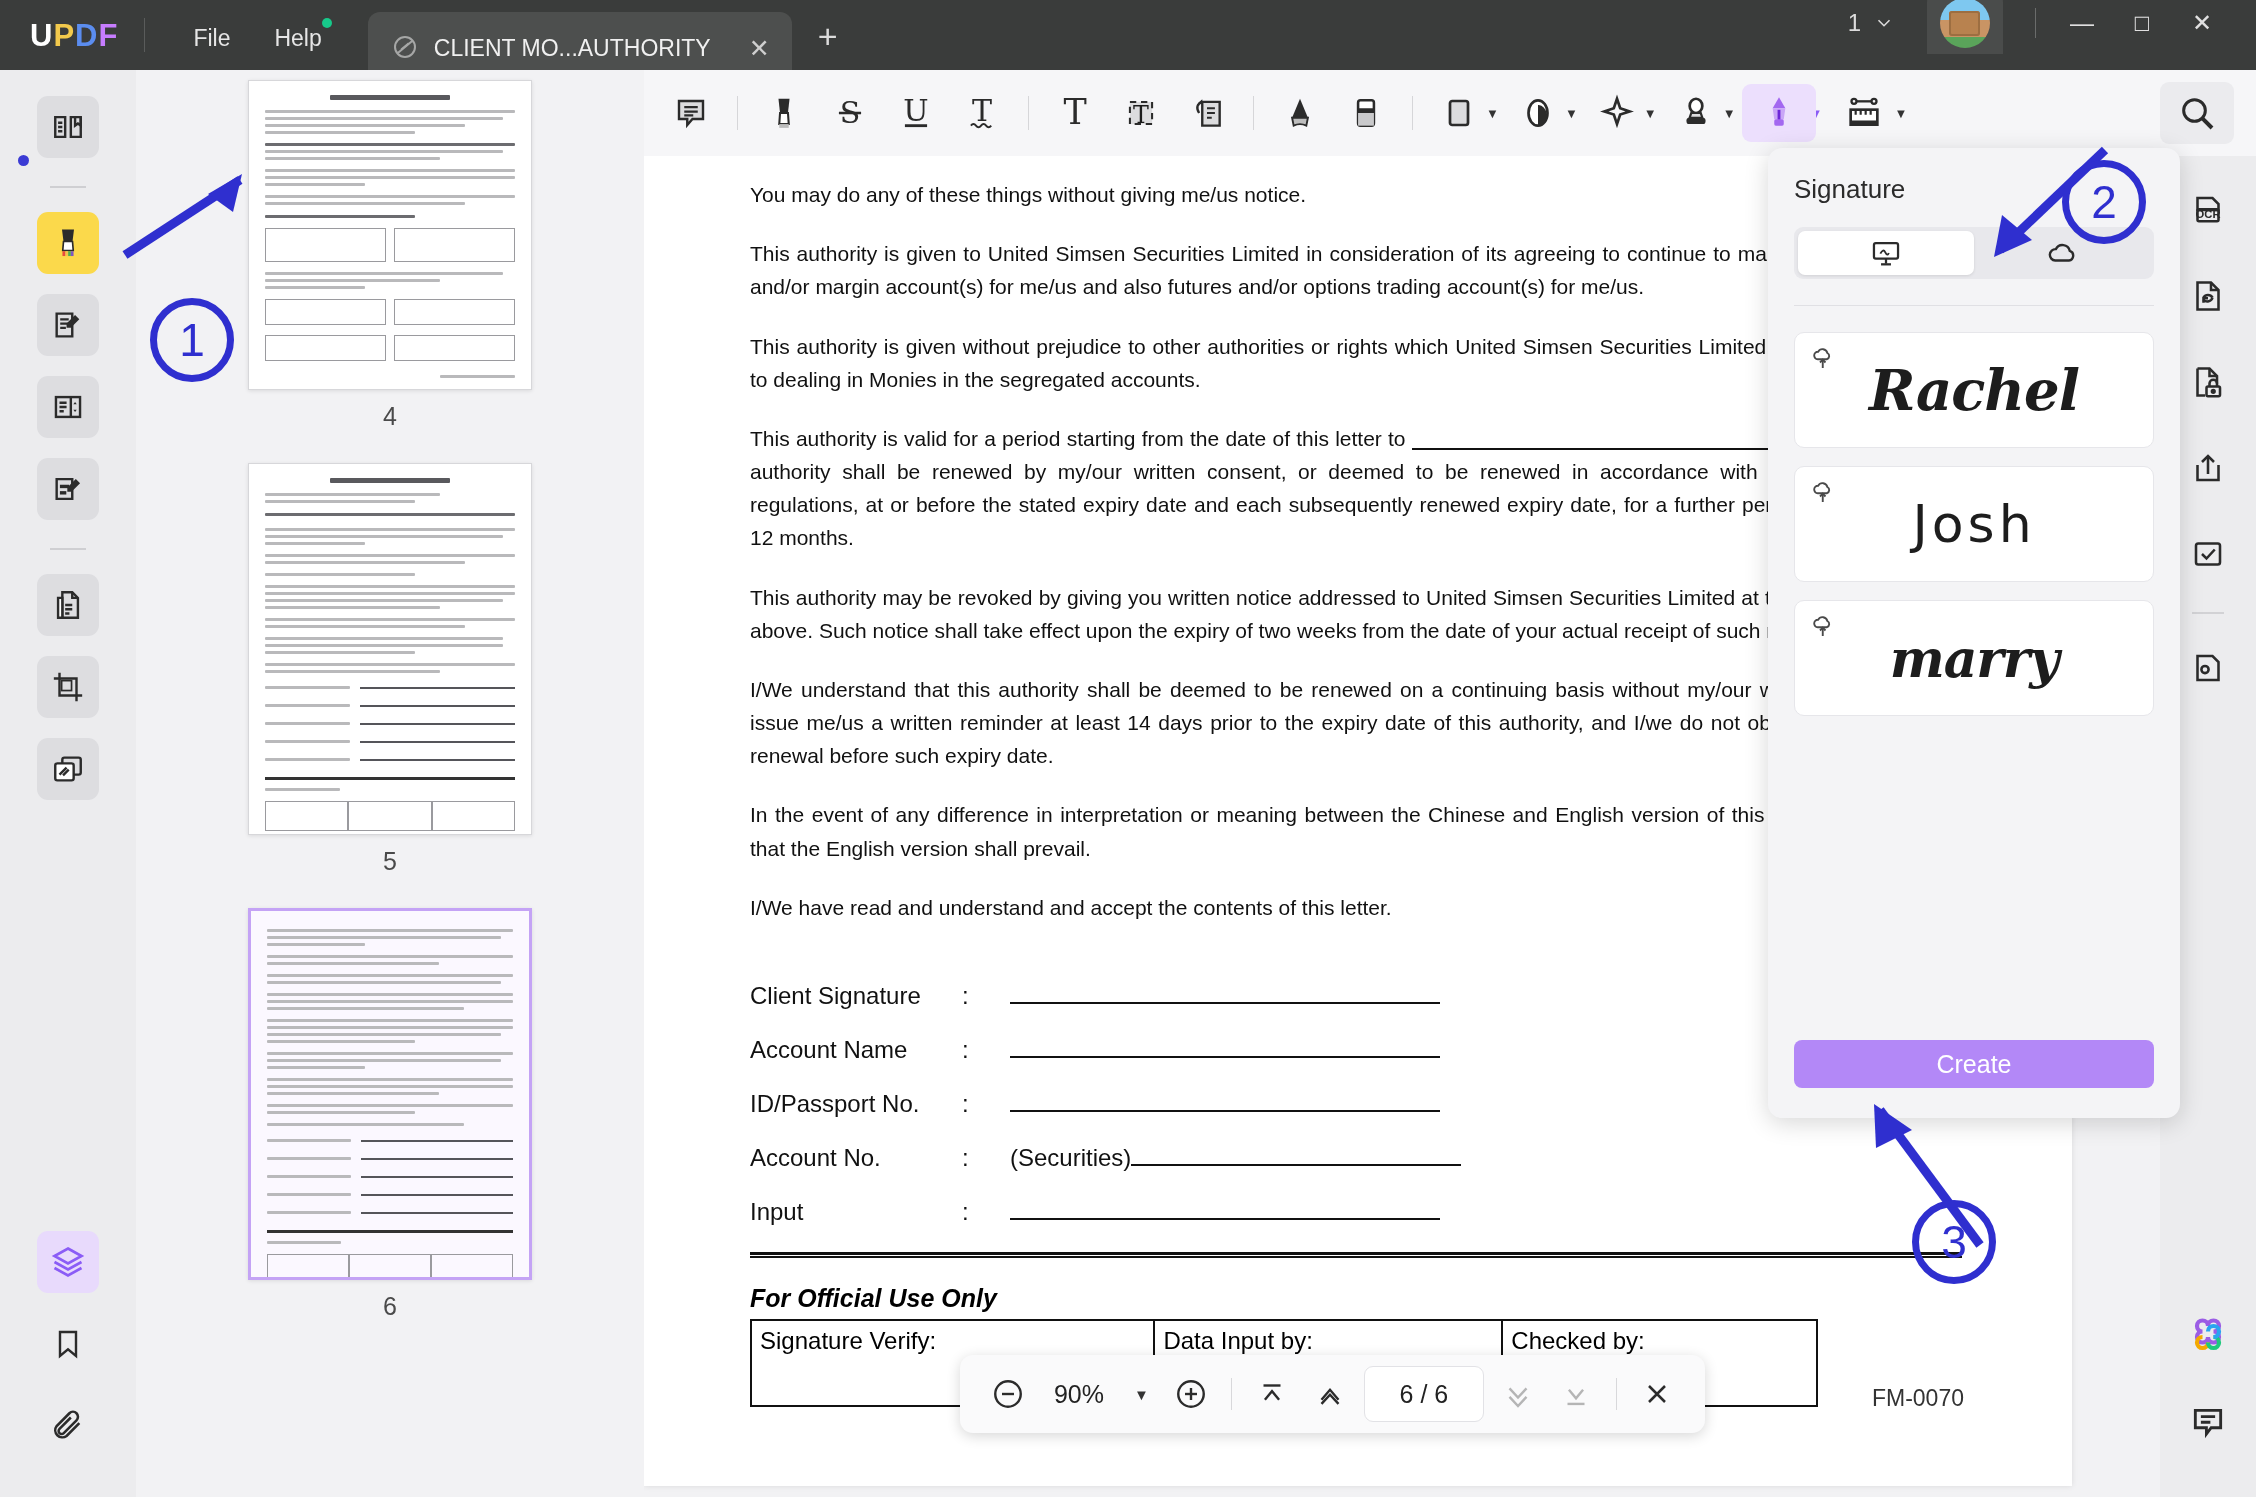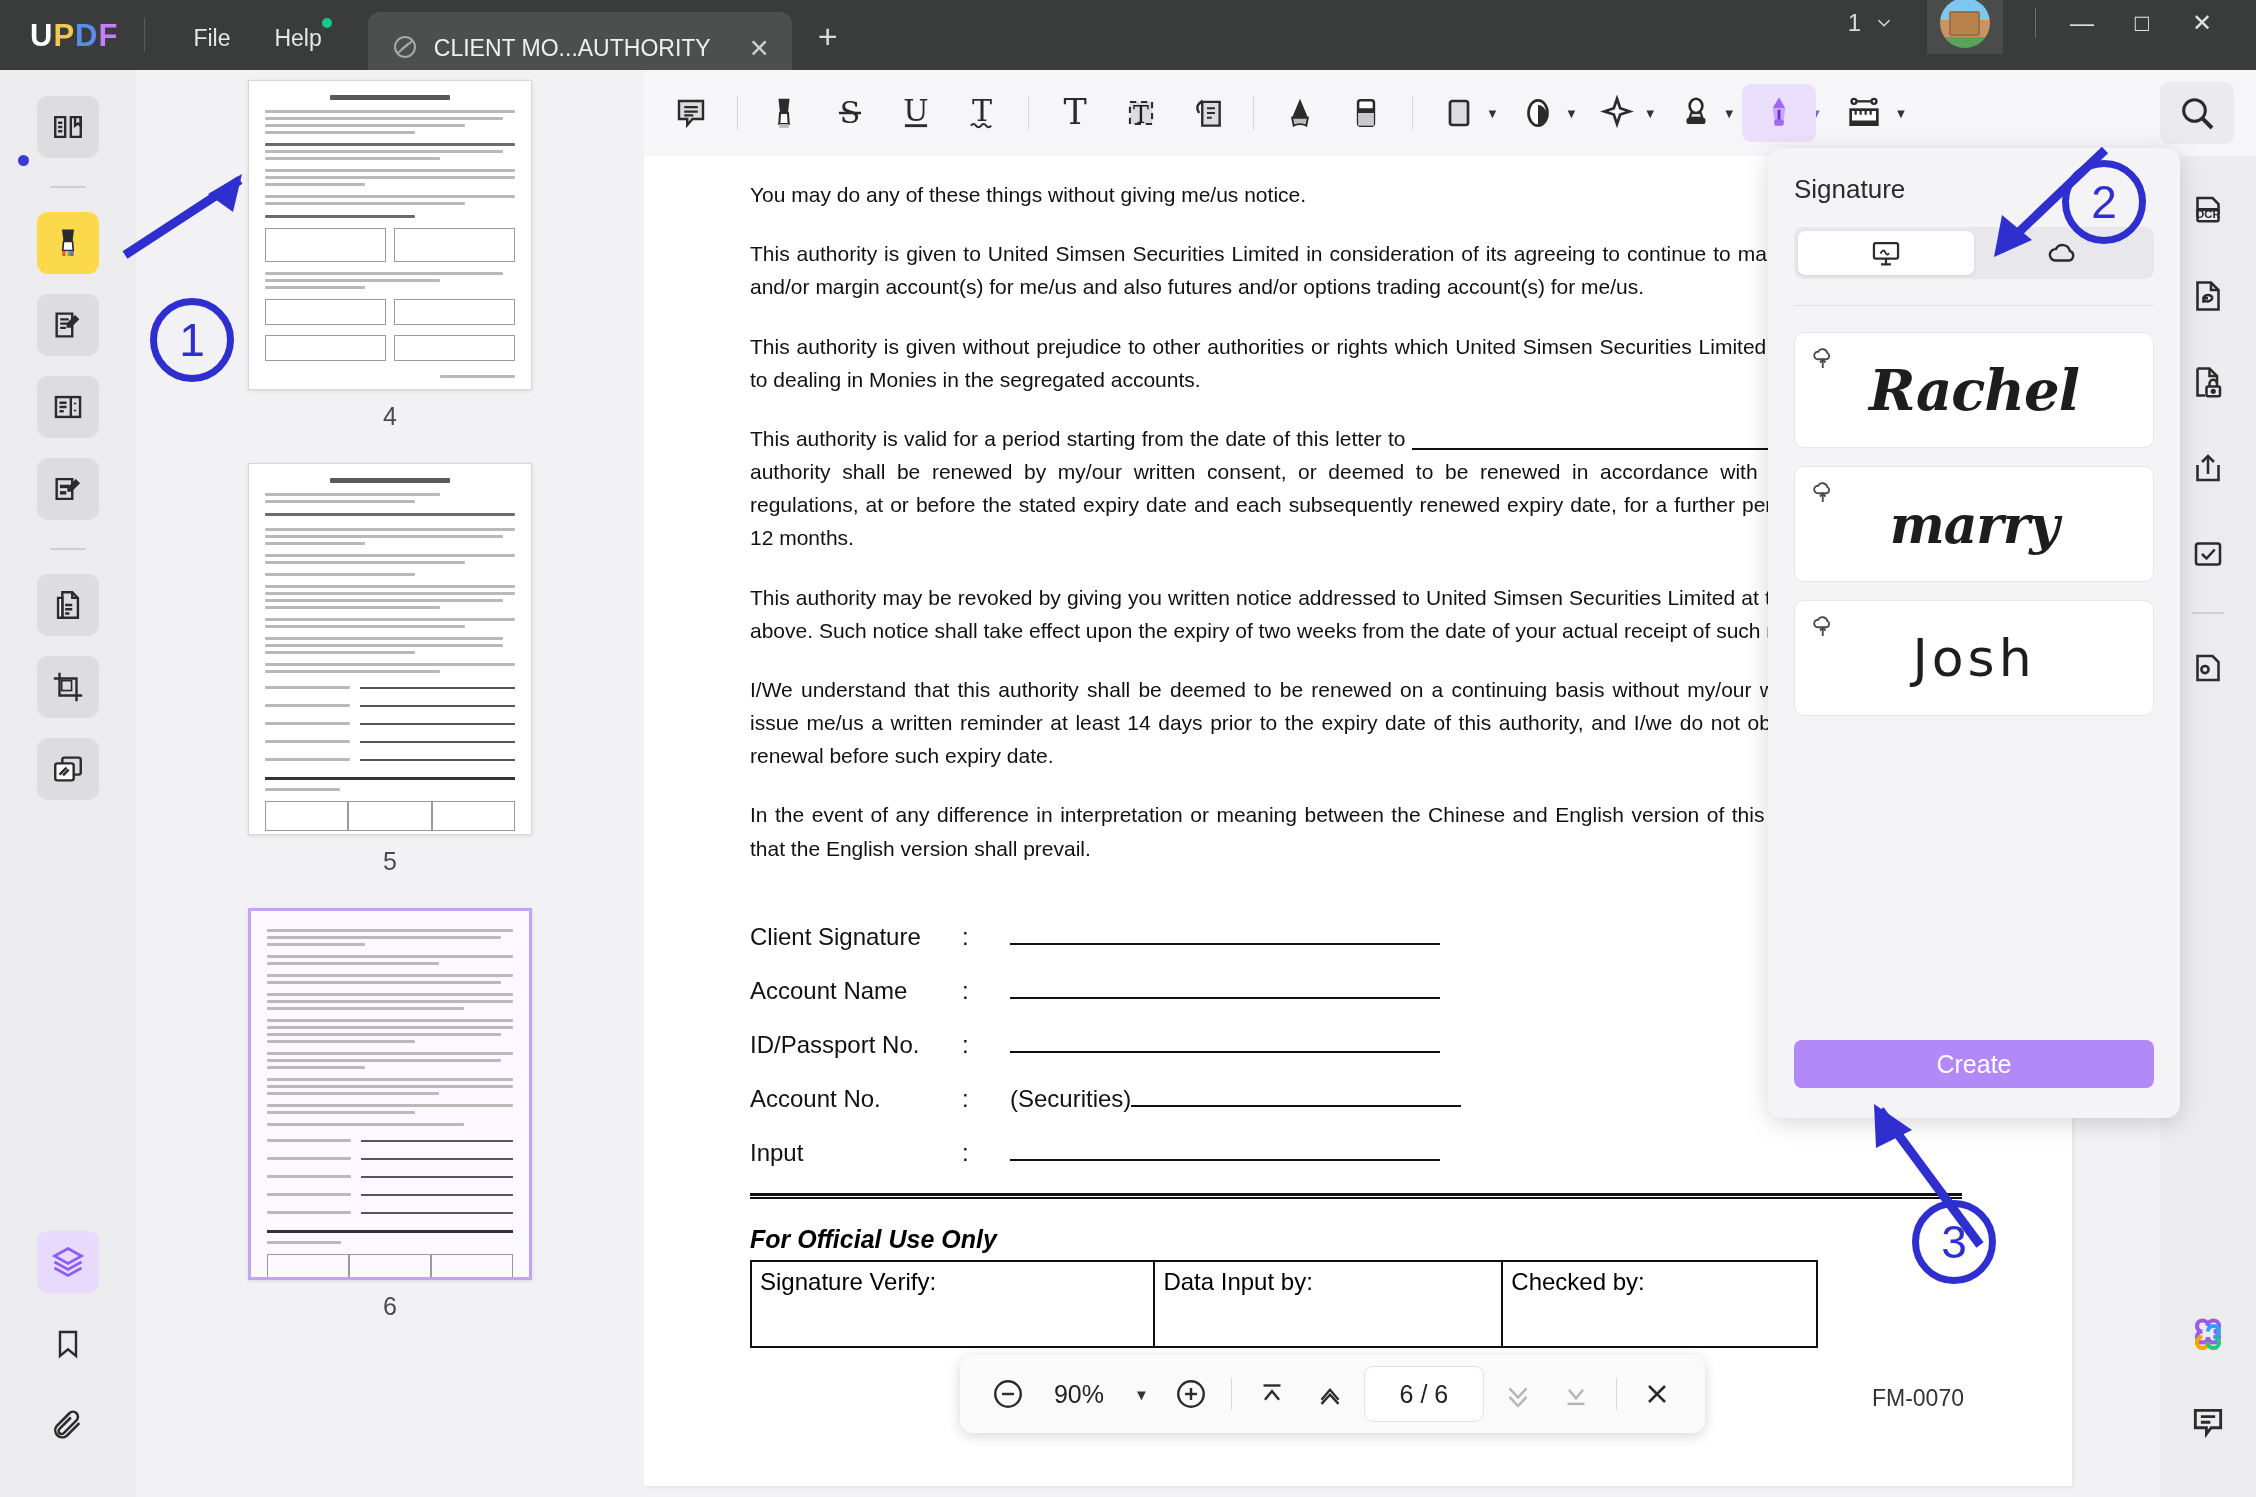--- a/index.html
+++ b/index.html
@@ -778,20 +778,21 @@
 
     <div class="p">
       <span>This authority is valid for a period starting from the date of this letter to</span>
       <span class="blank-ln"></span>
       <span>dates inclusive. The authority shall be renewed by my/our written consent, or deemed to be renewed in accordance with applicable laws and regulations, at or before the stated expiry date and each subsequently renewed expiry date, for a further period of not more than 12 months.</span>
     </div>
 
     <div class="p">This authority may be revoked by giving you written notice addressed to United Simsen Securities Limited at the address specified above.   Such notice shall take effect upon the expiry of two weeks from the date of your actual receipt of such notice.</div>
     <div class="p">I/We understand that this authority shall be deemed to be renewed on a continuing basis without my/our written consent if you issue me/us a written reminder at least 14 days prior to the expiry date of this authority, and I/we do not object to such deemed renewal before such expiry date.</div>
     <div class="p">In the event of any difference in interpretation or meaning between the Chinese and English version of this authority, I/we agree that the English version shall prevail.</div>
+    <div class="p">I/We have read and understand and accept the contents of this letter.</div>
 
     <div class="siglist">
       <div class="sigrow">
         <span class="lbl">Client Signature</span>
         <span class="colon">:</span>
         <span class="fill"></span>
       </div>
       <div class="sigrow">
         <span class="lbl">Account Name</span>
         <span class="colon">:</span>
@@ -864,32 +865,32 @@
   </div>
 
   <div class="sigcard">
     <span class="sig-cloud">
       <svg width="30" height="30" viewBox="0 0 24 24" fill="none" stroke="#4a4a4a" stroke-width="1.5">
         <path d="M7 13 a3 3 0 0 1 0.3 -6 a4 4 0 0 1 7.4 1 a2.7 2.7 0 0 1 -0.5 5 Z"></path>
         <path d="M11 20 V13.5"></path>
           <path d="M8.8 15.6 L11 13.3 L13.2 15.6"></path>
       </svg>
     </span>
-    <span class="sig-text sig-marry">marry</span>
+    <span class="sig-text sig-josh">Josh</span>
   </div>
 
   <div class="sigcard">
     <span class="sig-cloud">
       <svg width="30" height="30" viewBox="0 0 24 24" fill="none" stroke="#4a4a4a" stroke-width="1.5">
         <path d="M7 13 a3 3 0 0 1 0.3 -6 a4 4 0 0 1 7.4 1 a2.7 2.7 0 0 1 -0.5 5 Z"></path>
         <path d="M11 20 V13.5"></path>
           <path d="M8.8 15.6 L11 13.3 L13.2 15.6"></path>
       </svg>
     </span>
-    <span class="sig-text sig-josh">Josh</span>
+    <span class="sig-text sig-marry">marry</span>
   </div>
 
   <button class="createbtn">Create</button>
 </div>
 
 <div class="zoombar">
   <div class="zb-btn">
     <svg width="36" height="36" viewBox="0 0 24 24" fill="none" stroke="#2b2b2b" stroke-width="1.6">
       <circle cx="12" cy="12" r="8.5"></circle>
         <path d="M8 12 H16"></path>

